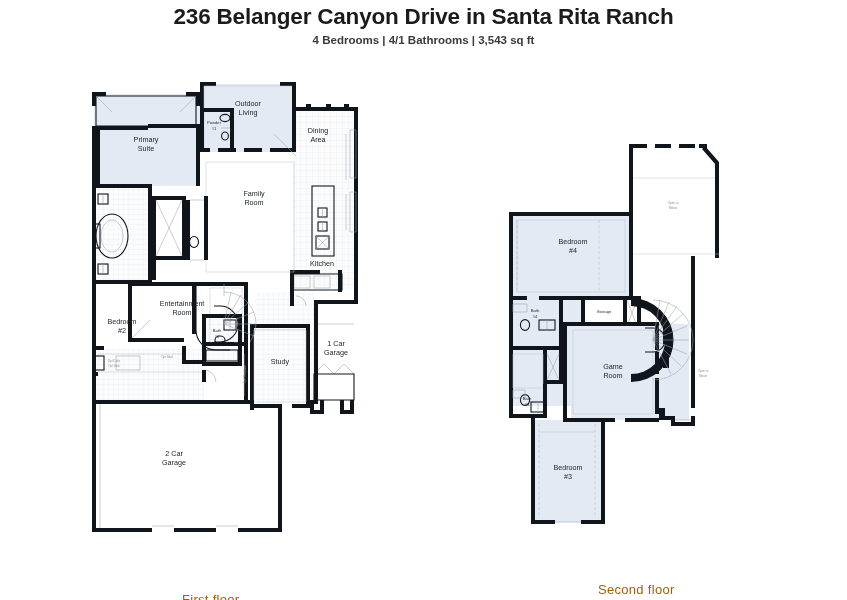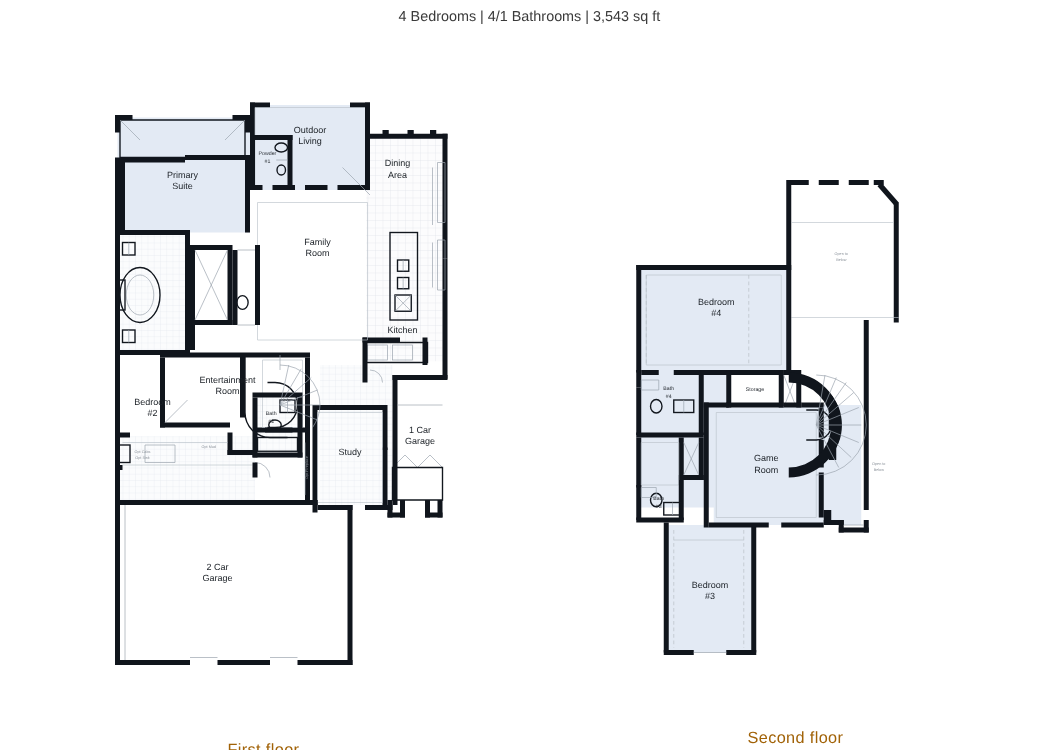--- a/index.html
+++ b/index.html
@@ -20,21 +20,21 @@
     font-size:22.5px;
     font-weight:bold;
     color:#1b1b1b;
     letter-spacing:-0.2px;
     line-height:26px;
     margin:0;
     white-space:nowrap;
   }
   #listing-subtitle{
     font-size:11.5px;
-    font-weight:normal;
+    font-weight:bold;
     color:#3a3a3a;
     line-height:14px;
     margin-top:3px;
   }
   #plans-stage{
     position:absolute;
     left:0;top:52px;
     width:847px;height:548px;
   }
   .floor-caption{
@@ -62,20 +62,21 @@
   }
   .tiny{
     font-family:"Liberation Sans","DejaVu Sans",sans-serif;
     fill:#8d949c;font-size:3px;text-anchor:middle;
   }
 </style>
 </head>
 <body>
 
 <div id="listing-header">
+  <div id="listing-title">236 Belanger Canyon Drive in Santa Rita Ranch</div>
   <div id="listing-subtitle">4 Bedrooms | 4/1 Bathrooms | 3,543 sq ft</div>
 </div>
 
 <div id="plans-stage">
 
   <svg id="first-floor-svg" width="300" height="480" viewBox="0 0 300 480" style="position:absolute;left:78px;top:22px;">
     <defs>
       <pattern id="tilegrid" width="6" height="6" patternUnits="userSpaceOnUse">
         <rect width="6" height="6" fill="#fcfcfd"></rect>
         <path d="M6 0 L0 0 0 6" fill="none" stroke="#d8dde3" stroke-width="0.45"></path>

